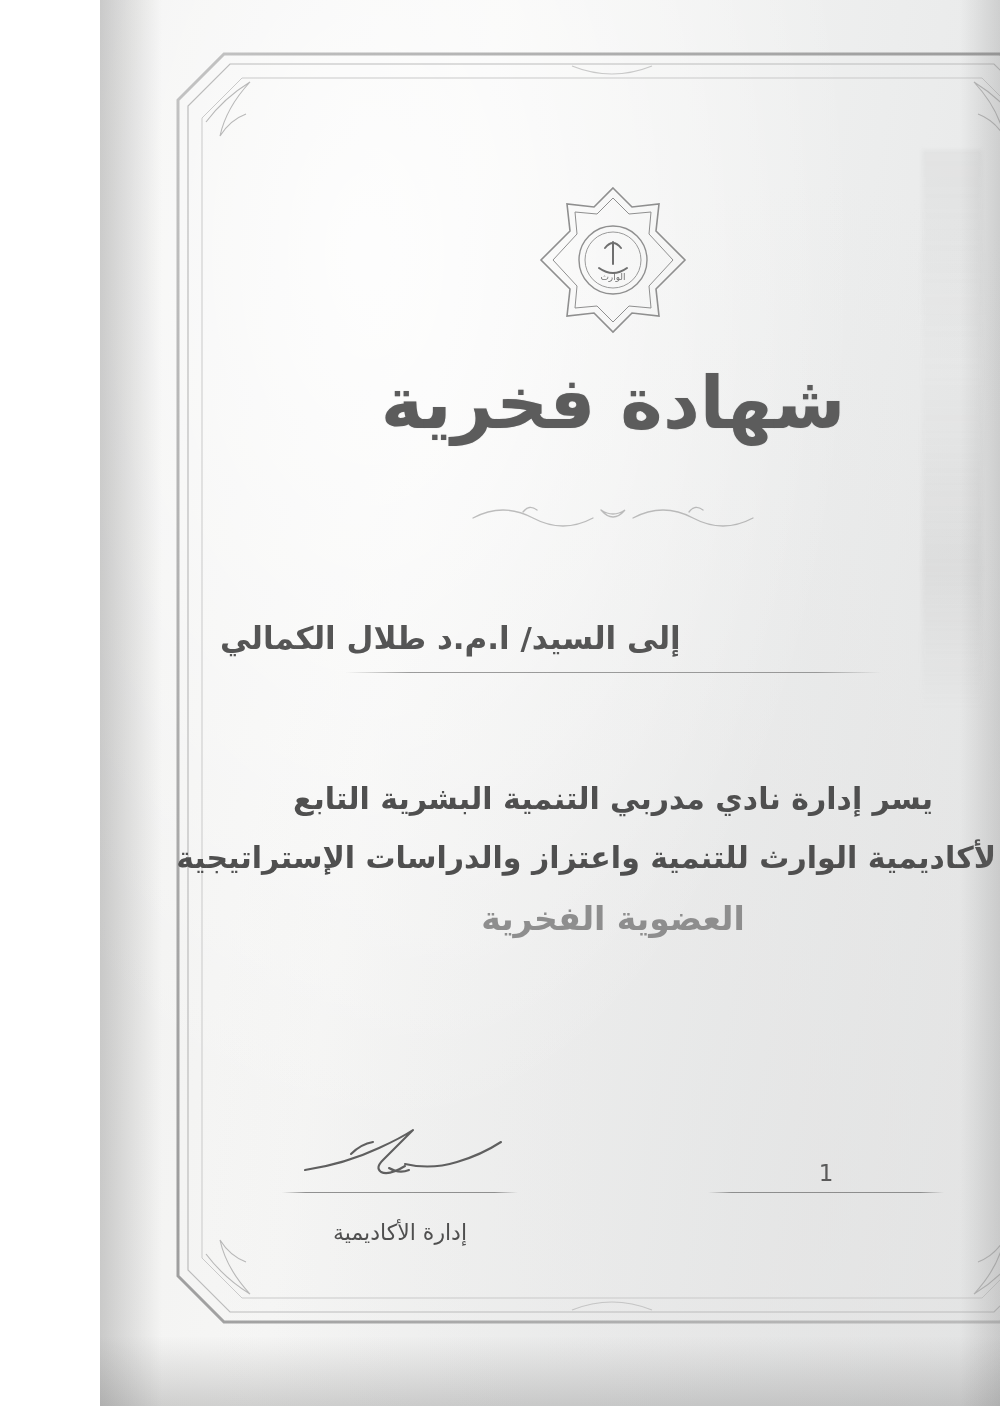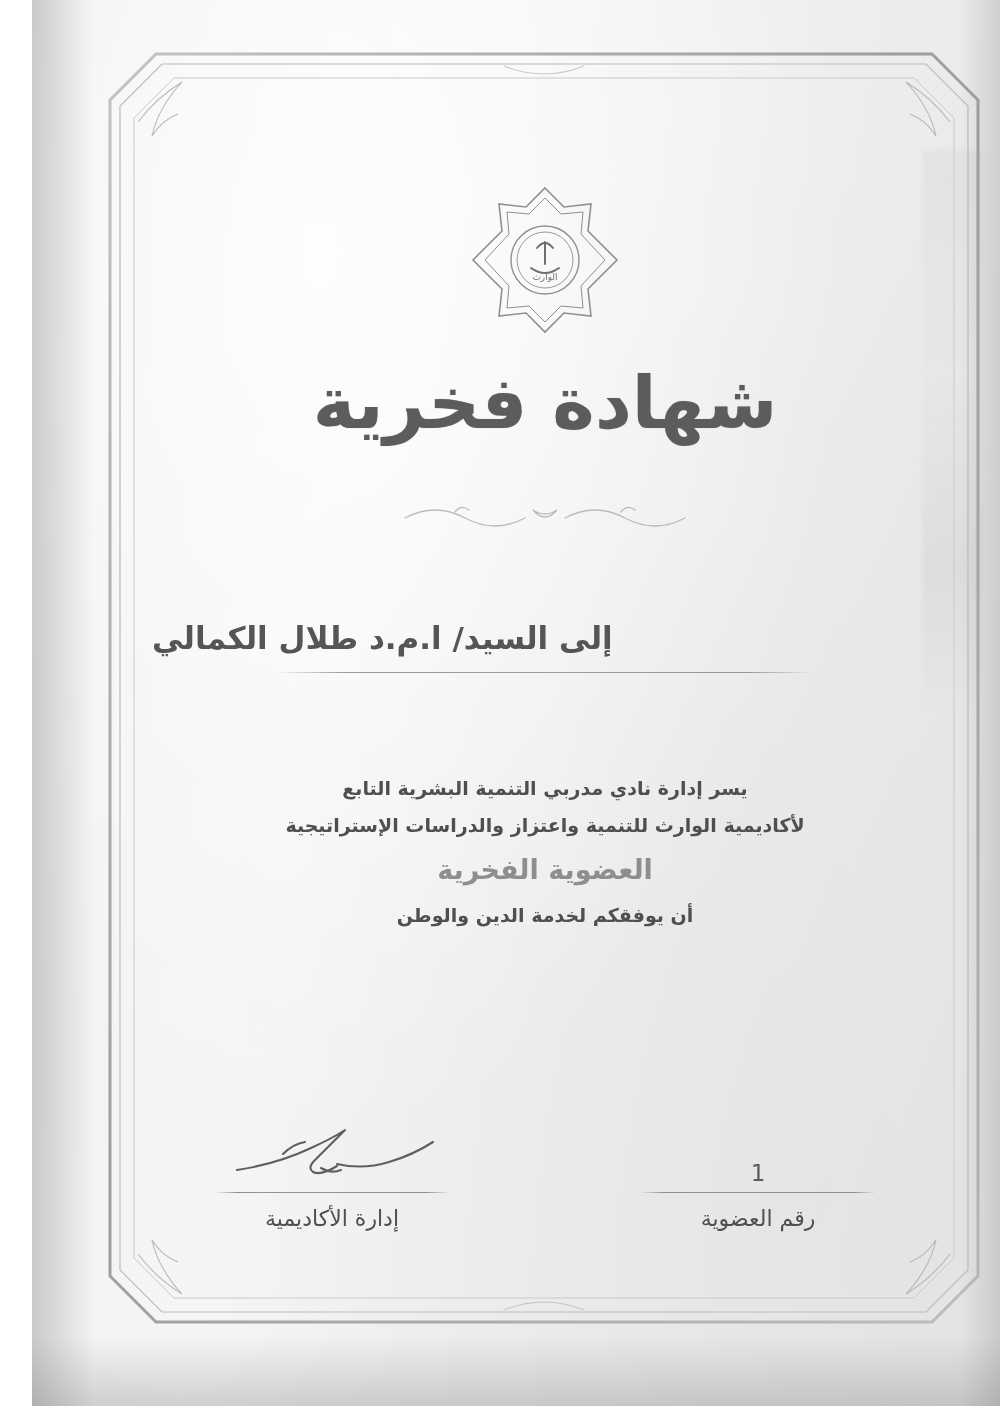--- a/index.html
+++ b/index.html
@@ -10,21 +10,21 @@
   body {
     width: 1000px;
     height: 1406px;
     font-family: "DejaVu Sans", "Liberation Sans", sans-serif;
     color: #4a4a4a;
     overflow: hidden;
   }
 
   .page {
     position: relative;
-    width: 968px;
+    width: 900px;
     height: 1406px;
     background: #f2f2f1;
     overflow: hidden;
   }
 
   
   .scan-tint {
     position: absolute;
     inset: 0;
     background:
@@ -138,29 +138,29 @@
 
   
   .body-block {
     position: absolute;
     left: 20px;
     right: 20px;
     top: 690px;
     text-align: center;
   }
   .body-line {
-    font-size: 19px;
+    font-size: 30px;
     font-weight: 700;
     color: #4f4f4f;
     line-height: 1.95;
     white-space: nowrap;
   }
   .body-line.highlight {
     color: #8e8e8e;
-    font-size: 27px;
+    font-size: 33px;
   }
 
   
   .footer {
     position: absolute;
     left: 0;
     right: 0;
     top: 1040px;
     height: 140px;
   }
@@ -181,21 +181,21 @@
     color: #5a5a5a;
     font-weight: 400;
   }
   .foot-rule {
     margin: 6px auto 0 auto;
     width: 236px;
     height: 1px;
     background: linear-gradient(to right, rgba(150,150,150,0) 0%, rgba(120,120,120,0.8) 10%, rgba(120,120,120,0.8) 90%, rgba(150,150,150,0) 100%);
   }
   .foot-label {
-    margin-top: 13px;
+    margin-top: 27px;
     font-size: 22px;
     color: #4f4f4f;
     font-weight: 400;
   }
   .signature {
     height: 66px;
     display: flex;
     align-items: flex-end;
     justify-content: center;
   }
@@ -275,29 +275,27 @@
 
     <div class="recipient-row">
       <span class="recipient-text">إلى السيد/  ا.م.د طلال الكمالي</span>
     </div>
     <div class="recipient-rule"></div>
 
     <div class="body-block">
       <div class="body-line">يسر إدارة نادي مدربي التنمية البشرية التابع</div>
       <div class="body-line">لأكاديمية الوارث للتنمية واعتزاز والدراسات الإستراتيجية</div>
       <div class="body-line highlight">العضوية الفخرية</div>
-      <div class="body-line">أن يوفقكم لخدمة الدين والوطن</div>
     </div>
 
     <div class="footer">
 
       <div class="foot-col membership">
         <div class="foot-value">1</div>
         <div class="foot-rule"></div>
-        <div class="foot-label">رقم العضوية</div>
       </div>
 
       <div class="foot-col admin">
         <div class="signature">
           <svg width="215" height="62" viewBox="0 0 215 62" aria-hidden="true">
             <g fill="none" stroke="#5f5f5f" stroke-width="2.1" stroke-linecap="round" stroke-linejoin="round">
               <path d="M12 46 q 40 -6 74 -22 q 22 -10 34 -18 q -16 16 -30 30 q -8 8 -2 12 q 8 4 24 -6"></path>
               <path d="M112 40 q 26 6 52 -2 q 24 -7 44 -20"></path>
               <path d="M58 30 q 10 -10 22 -12"></path>
               <path d="M96 44 q 10 6 20 2"></path>

